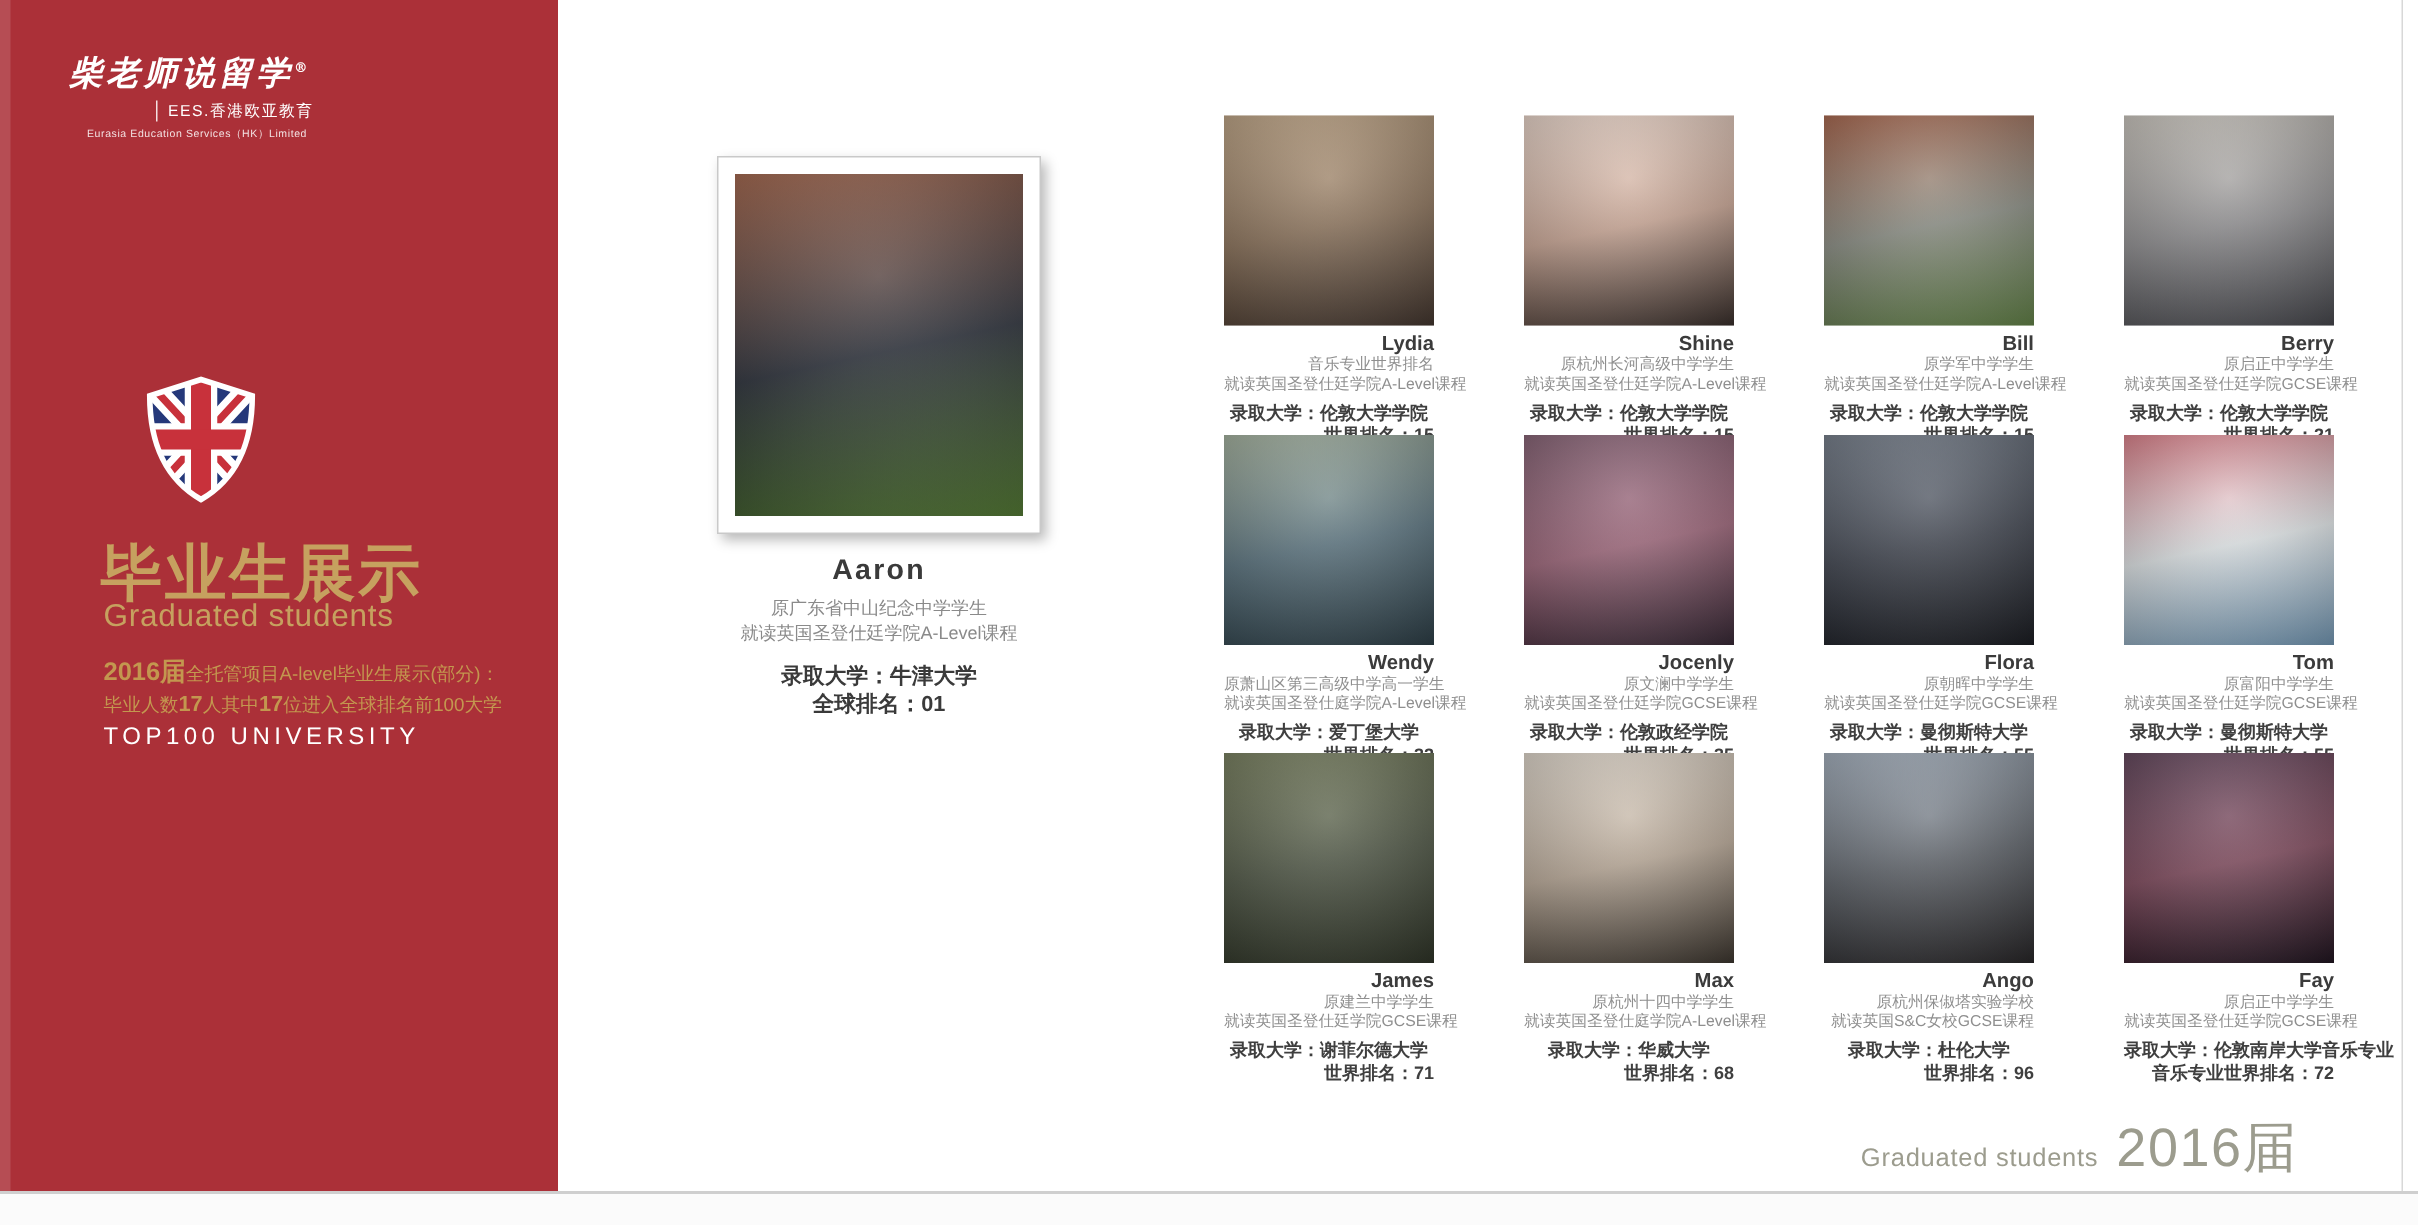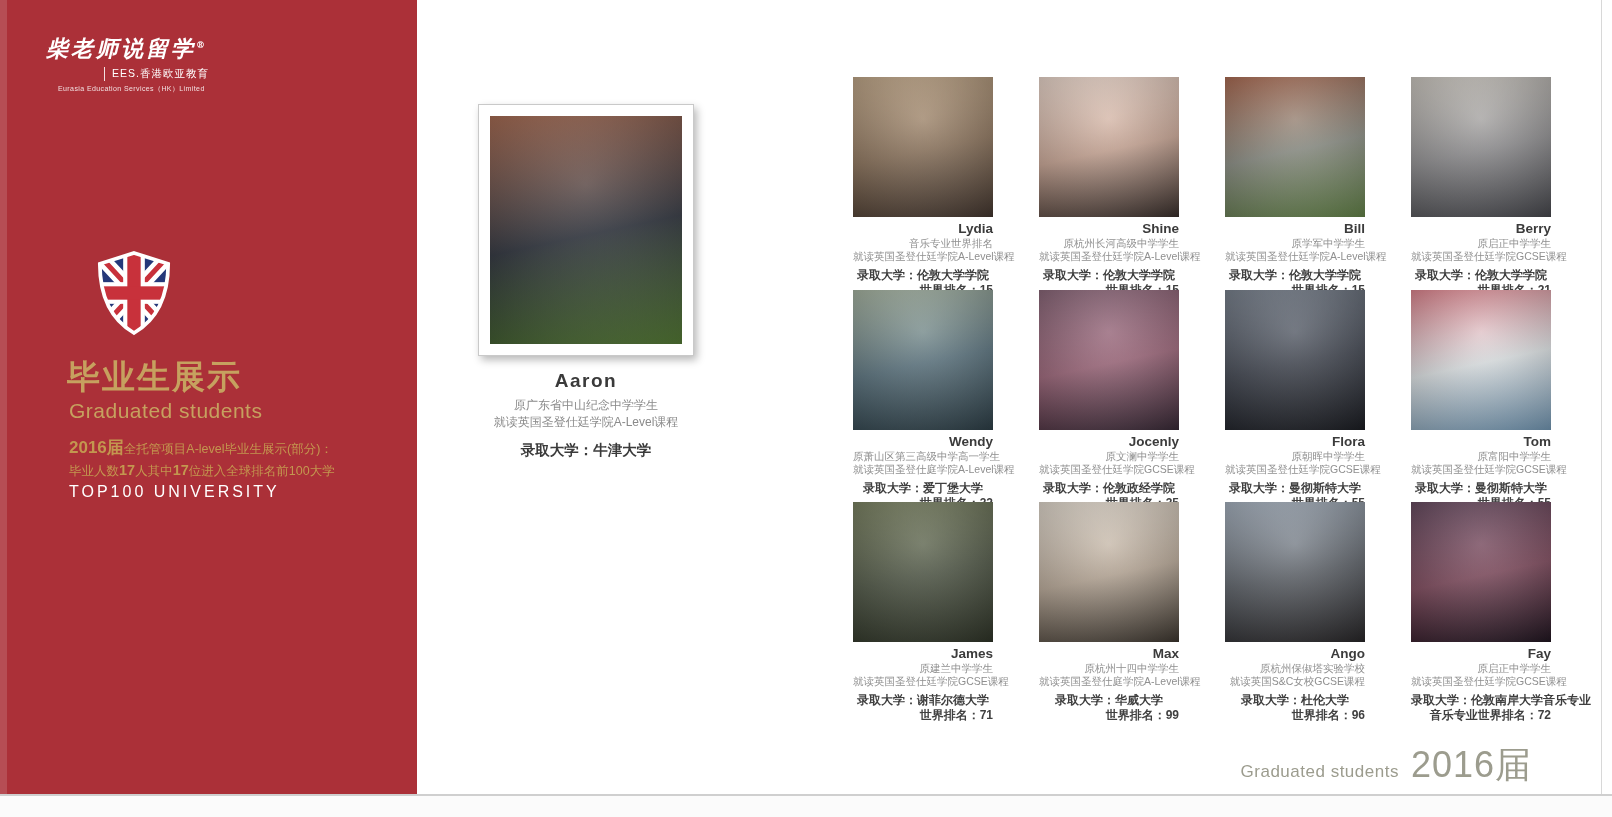--- a/index.html
+++ b/index.html
@@ -3,52 +3,52 @@
 <meta charset="utf-8">
 <style>
   html,body{margin:0;padding:0;background:#ffffff;}
   #canvas{position:relative;width:1612px;height:817px;overflow:hidden;
           font-family:"Liberation Sans","DejaVu Sans",sans-serif;background:#ffffff;}
   
   .page-right-edge{position:absolute;left:1601px;top:0;width:1px;height:795px;background:#d8d8d8;}
   .page-bottom-edge{position:absolute;left:0;top:794px;width:1612px;height:2px;background:#cfcfcf;}
   .page-bottom-strip{position:absolute;left:0;top:796px;width:1612px;height:21px;background:#fbfbfb;}
   
-  .sidebar{position:absolute;left:0;top:0;width:372px;height:794px;background:#ab3038;padding-left:45px;}
+  .sidebar{position:absolute;left:0;top:0;width:372px;height:794px;background:#ab3038;}
   .sidebar-light-edge{position:absolute;left:0;top:0;width:7px;height:794px;background:rgba(255,255,255,0.14);}
   .logo{position:absolute;left:46px;top:34px;color:#ffffff;}
   .logo-brand{font-family:"DejaVu Serif","Liberation Serif",serif;font-style:italic;font-weight:bold;
               font-size:22px;letter-spacing:3px;white-space:nowrap;}
   .logo-reg{font-size:9px;vertical-align:super;}
   .logo-sub{margin:3px 0 0 58px;padding-left:7px;border-left:1px solid rgba(255,255,255,.85);
             font-size:10.5px;letter-spacing:1px;text-align:right;}
   .logo-en{margin:3px 0 0 12px;font-size:7px;letter-spacing:.4px;opacity:.85;}
   .shield{position:absolute;left:92px;top:248px;}
-  .side-title{position:absolute;left:67px;top:355px;font-size:33px;font-weight:bold;
+  .side-title{position:absolute;left:67px;top:355px;font-size:41px;font-weight:bold;
               color:#c6a15f;letter-spacing:2px;}
   .side-subtitle{position:absolute;left:69px;top:399px;font-size:21px;color:#c6a15f;letter-spacing:.5px;}
   .side-intro{position:absolute;left:69px;top:437px;width:290px;font-size:12.5px;line-height:21px;
               color:#c3974f;}
   .side-intro .big{font-size:17px;font-weight:bold;}
   .side-intro b{font-size:14.5px;}
   .side-top100{position:absolute;left:69px;top:483px;font-size:16px;color:#ffffff;letter-spacing:3px;}
   
   .feat-frame{position:absolute;left:478px;top:104px;width:214px;height:250px;background:#ffffff;
               border:1px solid #c9c9c9;box-shadow:3px 4px 8px rgba(0,0,0,.28);
               display:flex;align-items:center;justify-content:center;}
   .feat-photo{width:192px;height:228px;}
   .feat-name{position:absolute;left:478px;top:370px;width:216px;text-align:center;
              font-size:19px;font-weight:bold;letter-spacing:1.5px;color:#3a3a3a;}
   .feat-line{position:absolute;left:428px;width:316px;text-align:center;font-size:12px;
              line-height:17px;color:#8a8a8a;}
   .feat-uni{position:absolute;left:428px;width:316px;text-align:center;font-size:14.5px;
             font-weight:bold;color:#3a3a3a;}
   
-  .grid{position:absolute;left:853px;top:77px;display:grid;
-        grid-template-columns:repeat(4,140px);column-gap:46px;grid-auto-rows:212.5px;}
+  .grid{position:absolute;left:816px;top:77px;display:grid;
+        grid-template-columns:repeat(4,140px);column-gap:60px;grid-auto-rows:212.5px;}
   .card{width:140px;text-align:right;}
   .photo{width:140px;height:140px;}
   .s-name{margin-top:3px;font-size:13.5px;font-weight:bold;color:#3b3b3b;line-height:17px;}
   .s-line{font-size:10.5px;color:#8f8f8f;line-height:13px;white-space:nowrap;}
   .s-uni{margin-top:5px;font-size:12px;font-weight:bold;color:#3f3f3f;line-height:15px;white-space:nowrap;text-align:center;}
   .s-rank{font-size:12px;font-weight:bold;color:#3f3f3f;line-height:15px;}
   
   .footer{position:absolute;right:80px;top:741px;display:flex;align-items:baseline;color:#9c9c8e;}
   .footer-en{font-size:17px;letter-spacing:.5px;margin-right:12px;}
   .footer-year{font-size:36px;letter-spacing:1px;}
@@ -96,20 +96,21 @@
     <div class="side-top100">TOP100 UNIVERSITY</div>
   </div>
 
   <div class="feat-frame">
     <div class="feat-photo" style="background: radial-gradient(circle at 50% 30%, rgba(255, 255, 255, 0.22), rgba(0, 0, 0, 0.3)), linear-gradient(168deg, rgb(150, 87, 61) 0%, rgb(35, 40, 50) 52%, rgb(95, 138, 60) 100%);"></div>
   </div>
   <div class="feat-name">Aaron</div>
   <div class="feat-line" style="top:397px">原广东省中山纪念中学学生</div>
   <div class="feat-line" style="top:414px">就读英国圣登仕廷学院A-Level课程</div>
   <div class="feat-uni" style="top:441px">录取大学：牛津大学</div>
+  <div class="feat-uni" style="top:460px">全球排名：01</div>
 
   <div class="grid">
 
     <div class="card">
       <div class="photo" style="background: radial-gradient(circle at 50% 30%, rgba(255, 255, 255, 0.22), rgba(0, 0, 0, 0.3)), linear-gradient(168deg, rgb(181, 154, 122) 0%, rgb(138, 112, 87) 52%, rgb(74, 60, 52) 100%);"></div>
       <div class="s-name">Lydia</div>
       <div class="s-line">音乐专业世界排名</div>
       <div class="s-line">就读英国圣登仕廷学院A-Level课程</div>
       <div class="s-uni">录取大学：伦敦大学学院</div>
       <div class="s-rank">世界排名：15</div>
@@ -186,21 +187,21 @@
       <div class="s-uni">录取大学：谢菲尔德大学</div>
       <div class="s-rank">世界排名：71</div>
     </div>
 
     <div class="card">
       <div class="photo" style="background: radial-gradient(circle at 50% 30%, rgba(255, 255, 255, 0.22), rgba(0, 0, 0, 0.3)), linear-gradient(168deg, rgb(217, 208, 196) 0%, rgb(185, 168, 150) 52%, rgb(67, 60, 52) 100%);"></div>
       <div class="s-name">Max</div>
       <div class="s-line">原杭州十四中学学生</div>
       <div class="s-line">就读英国圣登仕庭学院A-Level课程</div>
       <div class="s-uni">录取大学：华威大学</div>
-      <div class="s-rank">世界排名：99</div>
+      <div class="s-rank">世界排名：68</div>
     </div>
 
     <div class="card">
       <div class="photo" style="background: radial-gradient(circle at 50% 30%, rgba(255, 255, 255, 0.22), rgba(0, 0, 0, 0.3)), linear-gradient(168deg, rgb(154, 166, 180) 0%, rgb(90, 95, 102) 52%, rgb(44, 42, 44) 100%);"></div>
       <div class="s-name">Ango</div>
       <div class="s-line">原杭州保俶塔实验学校</div>
       <div class="s-line">就读英国S&amp;C女校GCSE课程</div>
       <div class="s-uni">录取大学：杜伦大学</div>
       <div class="s-rank">世界排名：96</div>
     </div>

